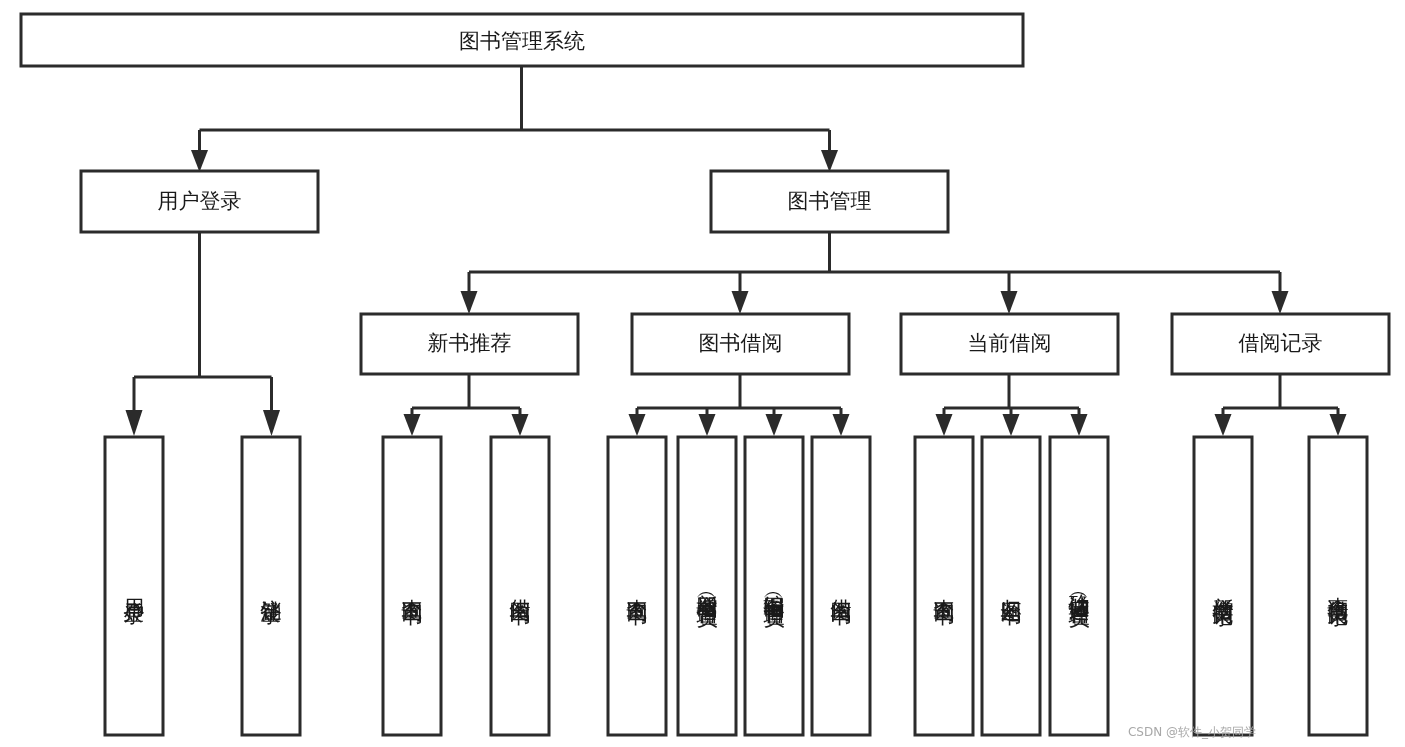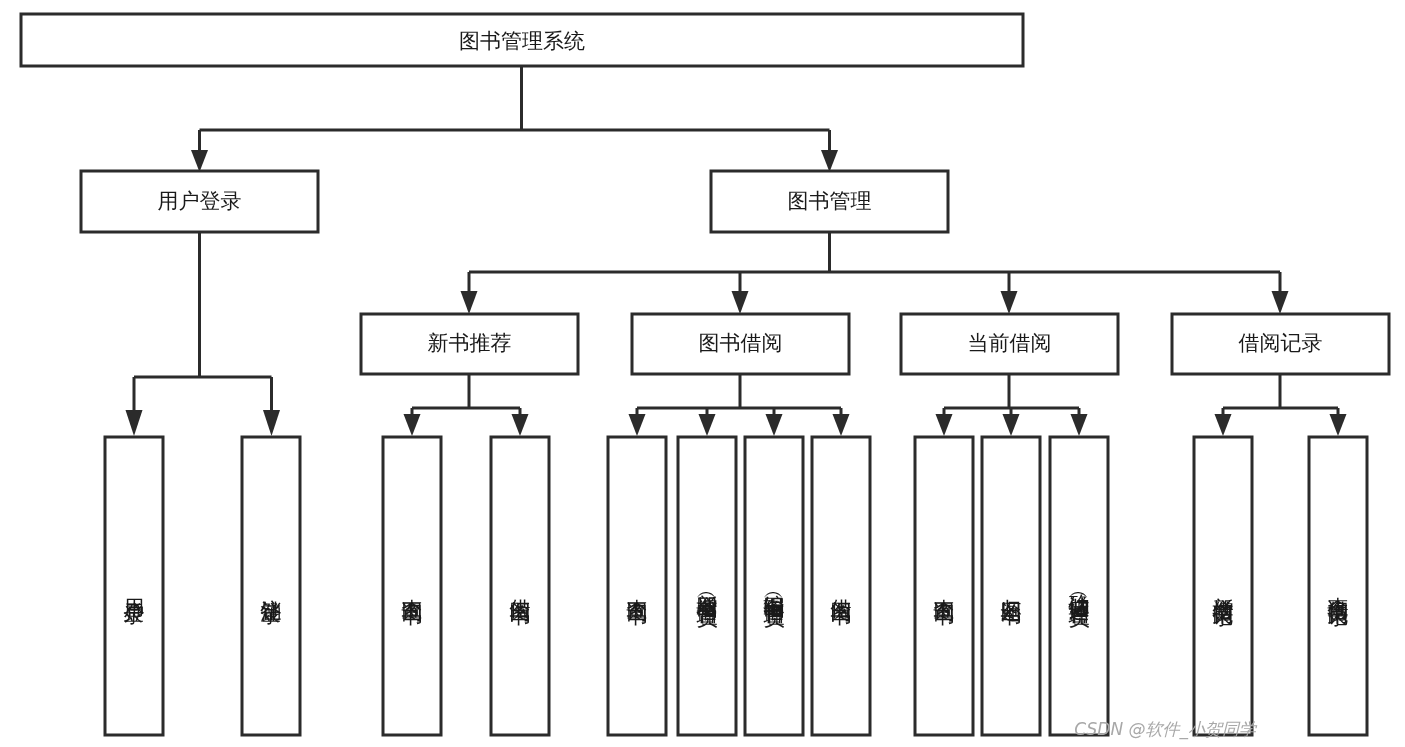--- a/index.html
+++ b/index.html
@@ -57,26 +57,25 @@
     writing-mode: vertical-rl;
     text-orientation: upright;
     text-anchor: middle;
     letter-spacing: 2px;
   }
   .watermark-text {
     position: absolute;
     right: 10px;
     bottom: 6px;
     font-family: "DejaVu Sans", "Liberation Sans", sans-serif;
-    font-size: 17px;
+    font-size: 12px;
     color: #a8a8a8;
     white-space: nowrap;
     pointer-events: none;
     user-select: none;
-    font-style: italic;
   }
 </style>
 </head>
 <body>
 
 <div id="diagram-root">
 
   <svg id="flow-svg" viewBox="0 0 1405 747">
 
     <g>

